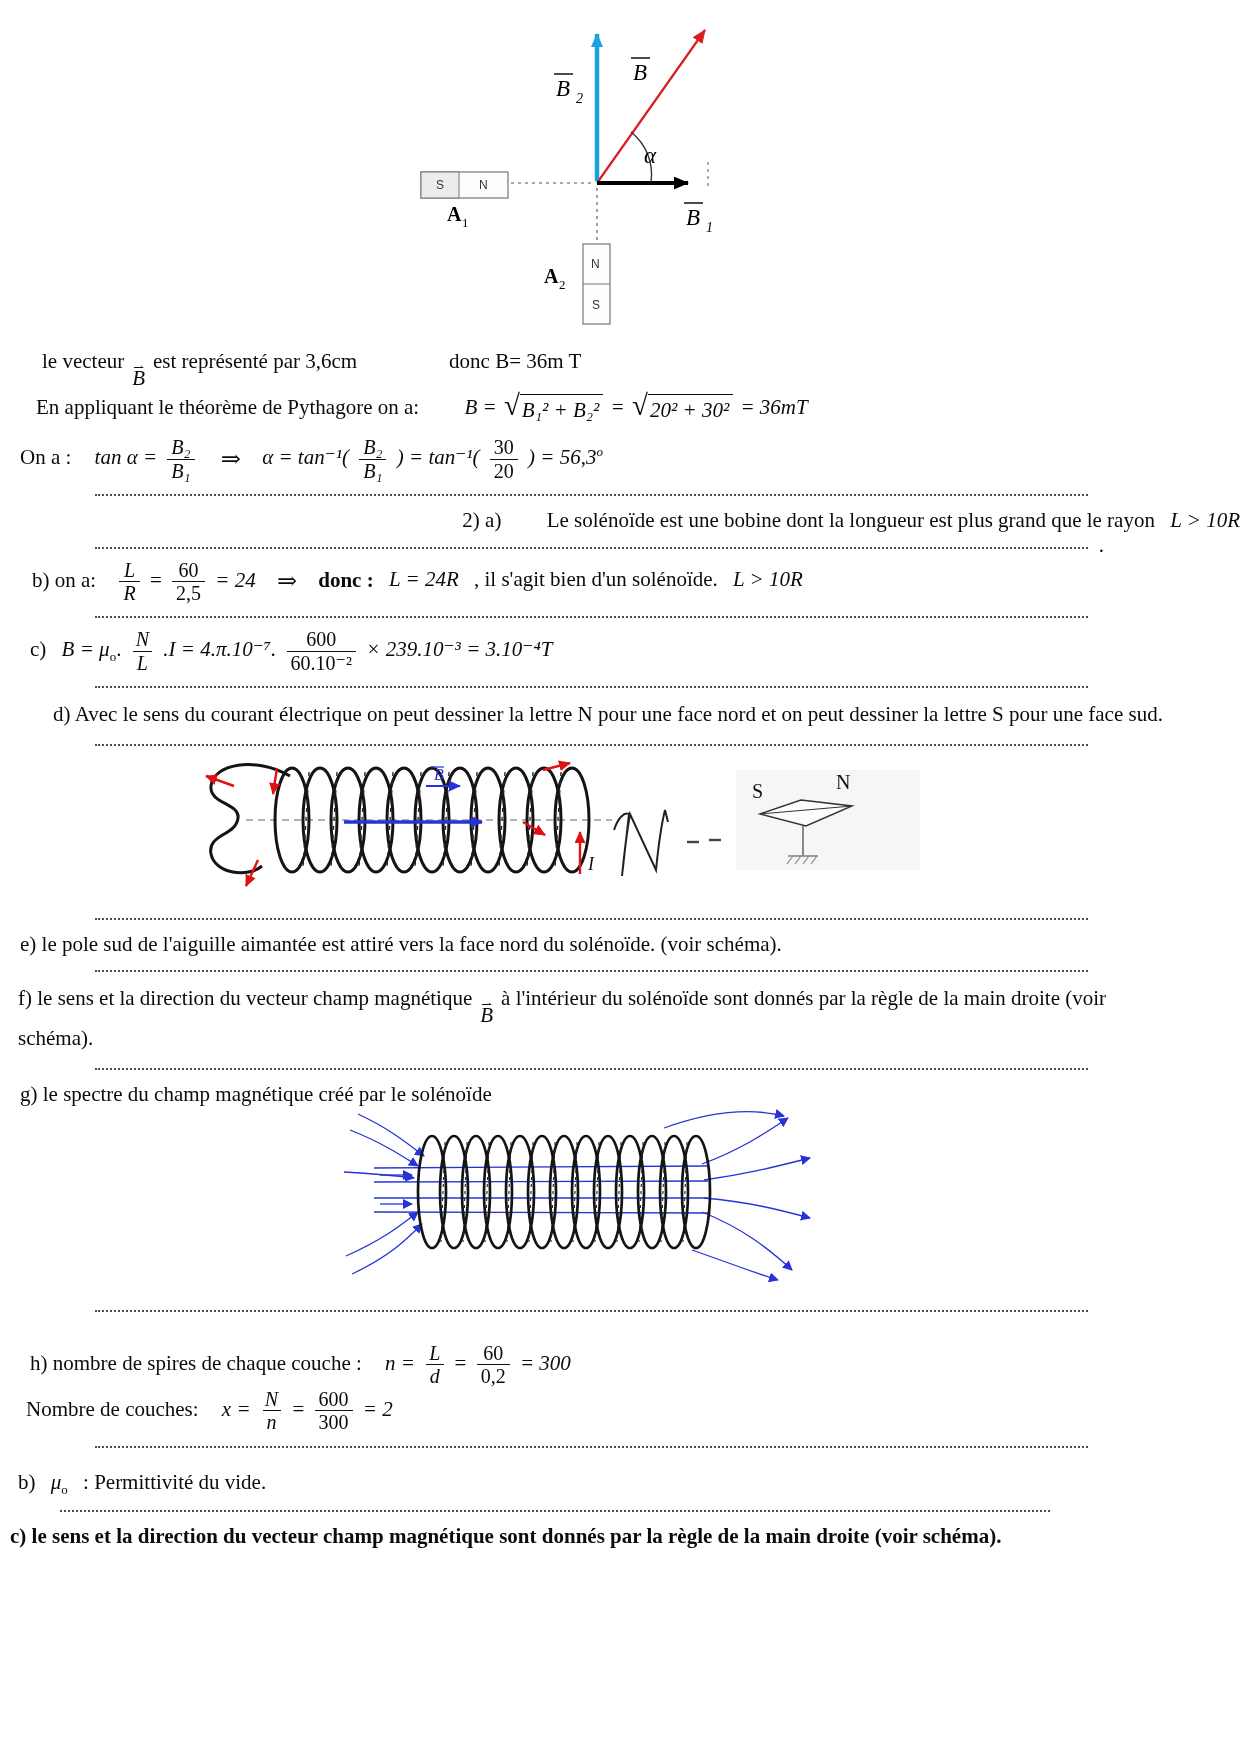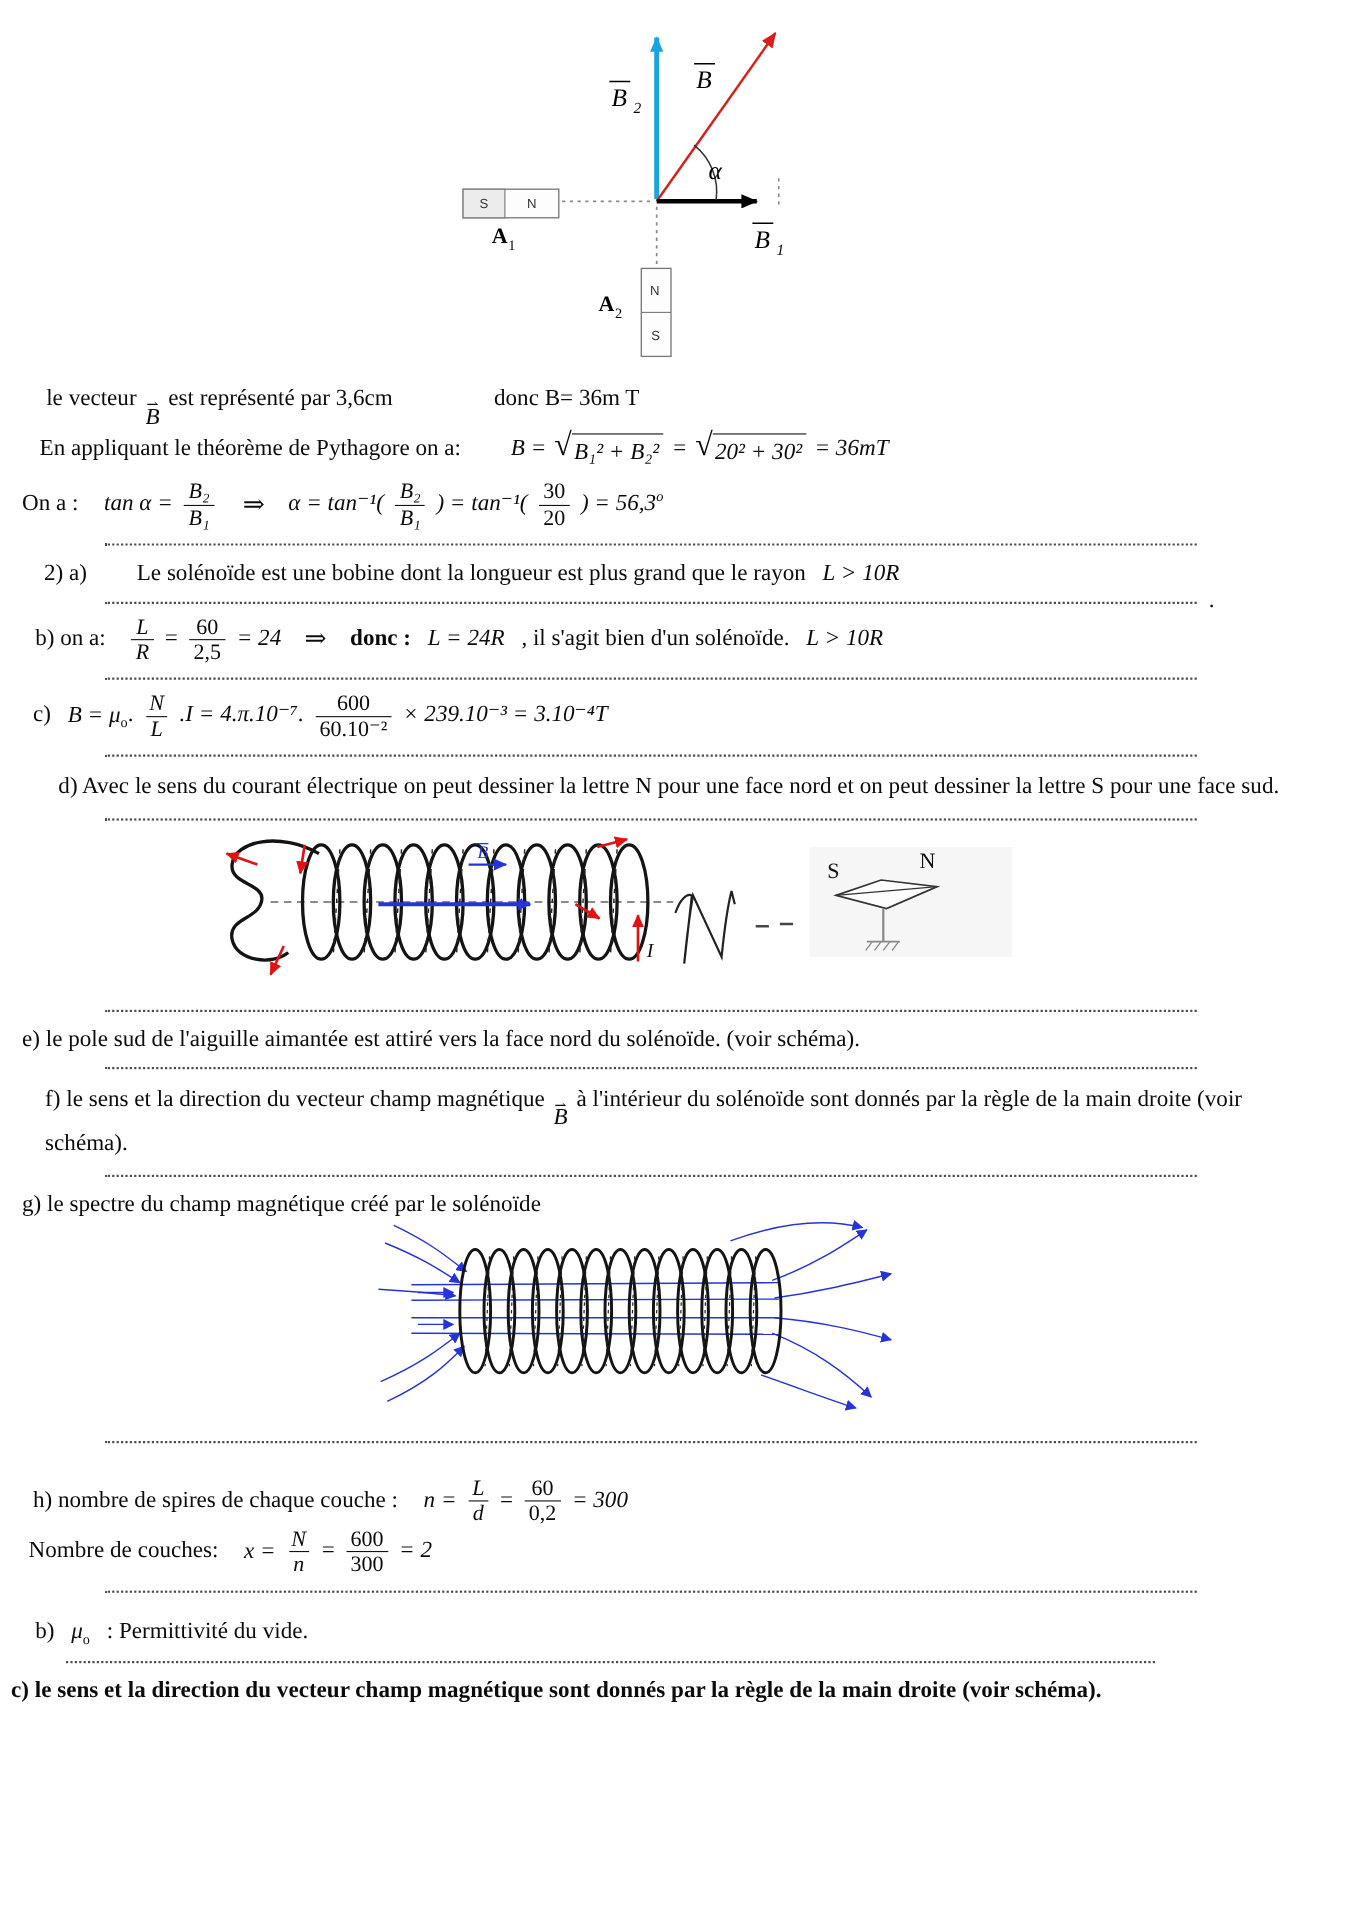--- a/index.html
+++ b/index.html
@@ -29,31 +29,31 @@
   .gapM { margin-left:18px; }
   .gapS { margin-left:10px; }
   .vec { display:inline-flex; flex-direction:column; align-items:center; vertical-align:-4px; margin:0 8px; line-height:0.62; }
   .vec .vec-arrow { font-size:13px; }
   .vec .vec-letter { font-style:italic; font-size:21px; }
 
   #fig0, #fig1, #fig2 { display:block; }
   #row-vecteur { padding-left:42px; margin-top:6px; }
   #row-pyth    { padding-left:36px; margin-top:8px; }
   #row-tan     { padding-left:20px; margin-top:12px; }
-  #row-2a      { padding-left:40px; margin-top:6px; }
+  #row-2a      { padding-left:40px; margin-top:6px;text-align:right; }
   #row-2b      { padding-left:32px; margin-top:10px; }
   #row-2c      { padding-left:30px; margin-top:10px; }
   #row-2d      { padding:0 44px 0 20px; margin-top:10px; line-height:1.6;text-align:center; }
   #row-2e      { padding-left:20px; margin-top:8px; }
-  #row-2f      { padding:0 64px 0 41px; margin-top:10px; line-height:1.6; }
+  #row-2f      { padding:0 64px 0 18px; margin-top:10px; line-height:1.6; }
   #row-2g      { padding-left:20px; margin-top:10px; }
   #row-h       { padding-left:30px; margin-top:30px; }
   #row-couches { padding-left:26px; }
   #row-3a      { padding-left:18px; margin-top:14px; }
-  #row-3b      { padding-left:32px; margin-top:20px; }
+  #row-3b      { padding-left:18px; margin-top:20px; }
   #row-3c      { padding-left:10px; margin-top:10px;font-weight:bold; }
 
   .svglab  { font-family:"Liberation Serif",serif; font-style:italic; font-size:23px; fill:#000; }
   .svgsub  { font-family:"Liberation Serif",serif; font-style:italic; font-size:14px; fill:#000; }
   .svgsub2 { font-family:"Liberation Serif",serif; font-size:13px; fill:#000; }
   .svgA    { font-family:"Liberation Serif",serif; font-weight:bold; font-size:20px; fill:#000; }
   .svgsmall{ font-family:"Liberation Sans",sans-serif; font-size:12px; fill:#333; }
   .figlab-b  { font-family:"Liberation Serif",serif; font-style:italic; font-size:16px; fill:#2533d8; }
   .figlab-i  { font-family:"Liberation Serif",serif; font-style:italic; font-size:18px; fill:#111; }
   .figlab-sn { font-family:"Liberation Serif",serif; font-size:20px; fill:#111; }

